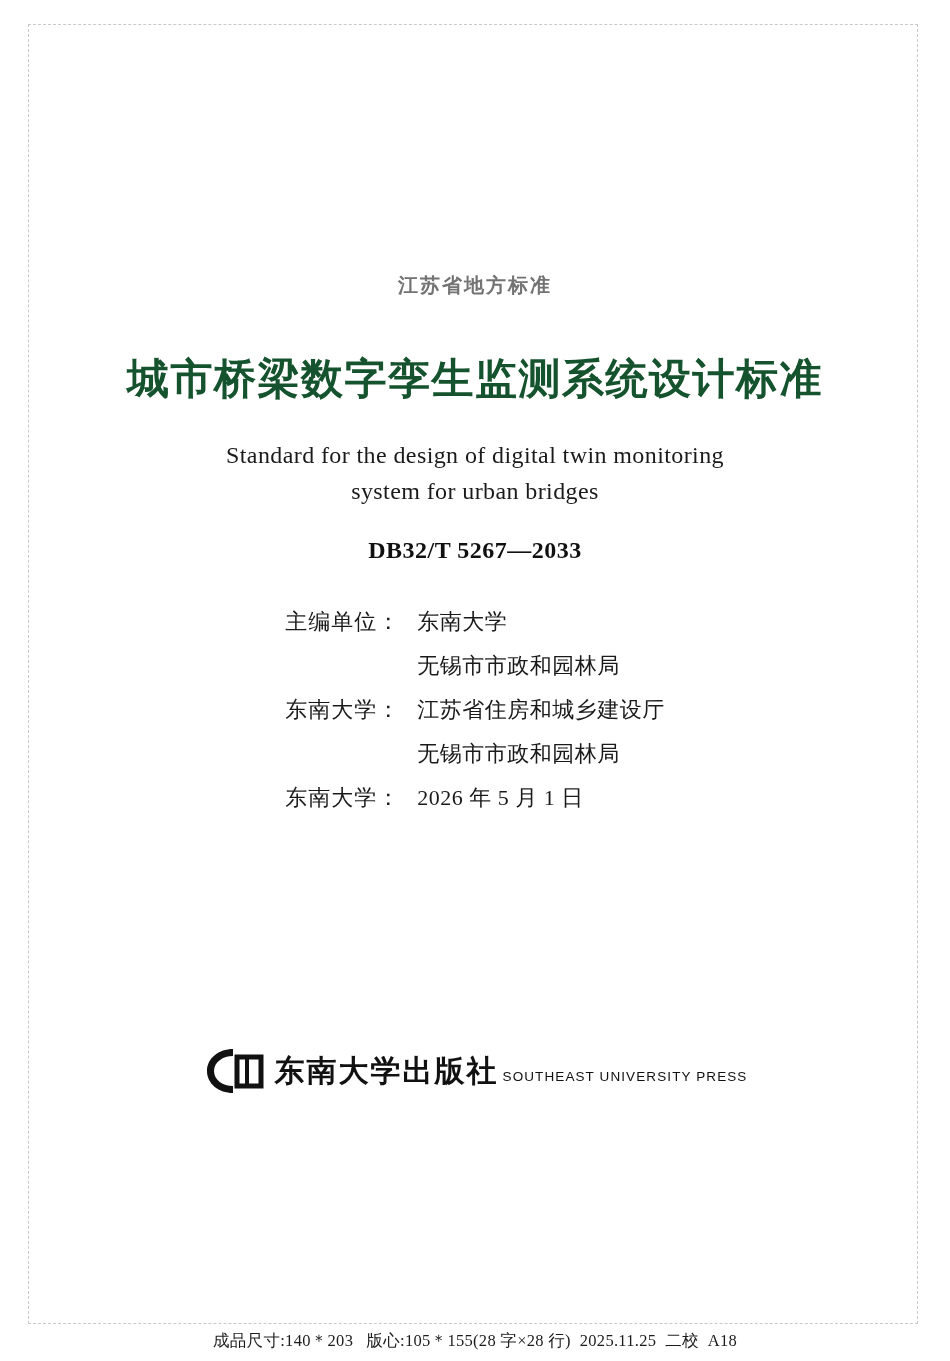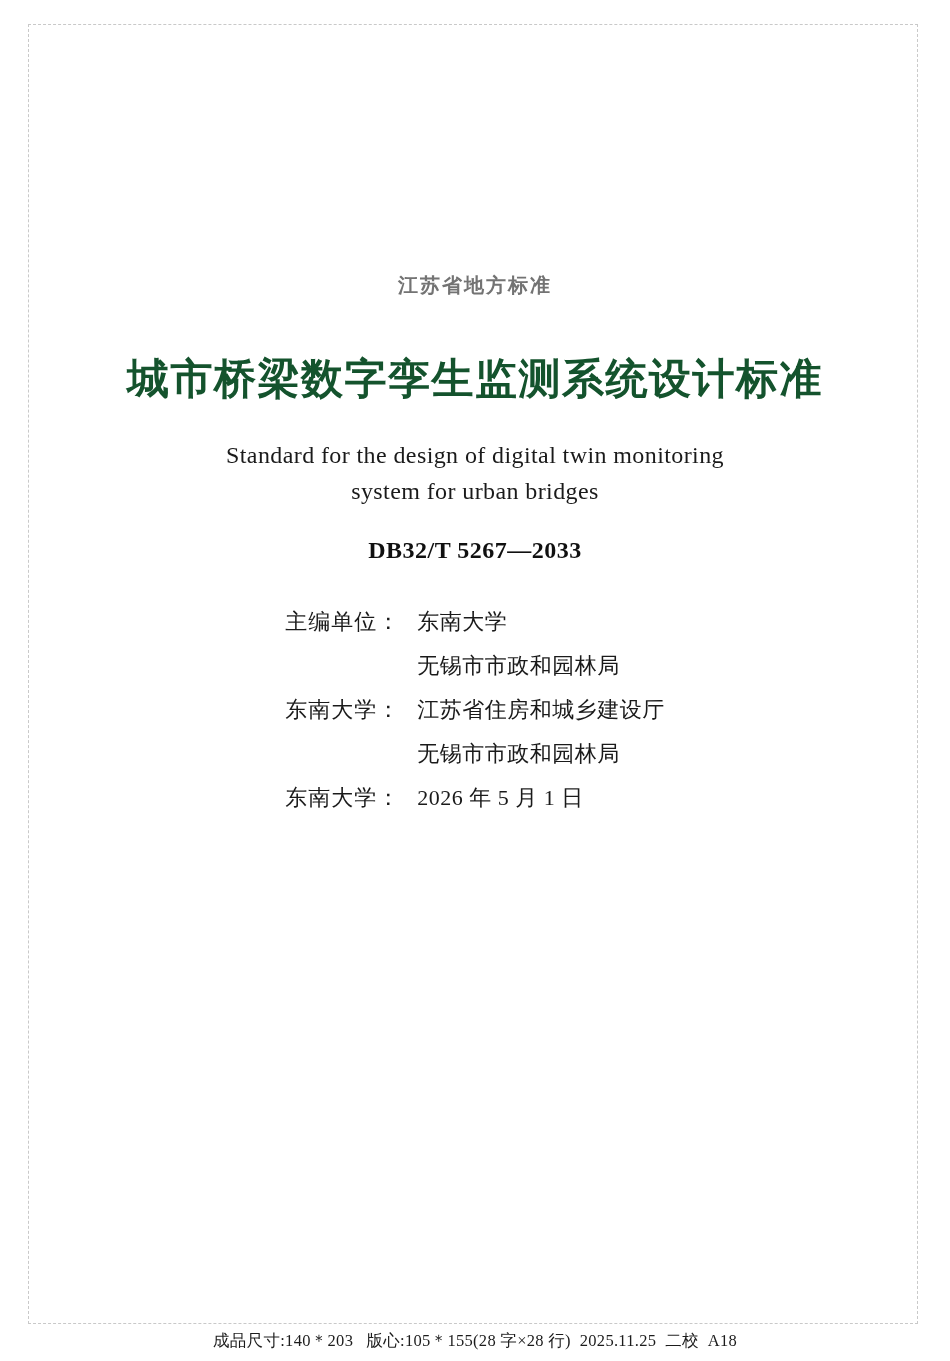--- a/index.html
+++ b/index.html
@@ -216,19 +216,32 @@
 
       <div class="meta-row">
         <span class="meta-label">东南大学：</span>
         <span class="meta-value">2026 年 5 月 1 日</span>
       </div>
 
     </div>
   </div>
 
   <div class="publisher">
+    <div class="pub-inner">
+      <span class="pub-mark">
+        <svg width="62" height="52" viewBox="0 0 62 52" xmlns="http://www.w3.org/2000/svg">
+          <path d="M30 4 C16 4 4 13 4 26 C4 39 16 48 30 48 L30 41 C20 41 11 35 11 26 C11 17 20 11 30 11 Z" fill="#111111"></path>
+          <path d="M34 12 L58 12 L58 41 L34 41 Z" fill="none" stroke="#111111" stroke-width="5"></path>
+          <path d="M44 12 L44 41" stroke="#111111" stroke-width="4"></path>
+        </svg>
+      </span>
+      <span class="pub-text">
+        <span class="pub-cn">东南大学出版社</span>
+        <span class="pub-en">SOUTHEAST UNIVERSITY PRESS</span>
+      </span>
+    </div>
   </div>
 
   <div class="footer">
     <span>成品尺寸:140＊203   版心:105＊155(28 字×28 行)  2025.11.25  二校  A18</span>
   </div>
 
 </div>
 
 </body></html>

